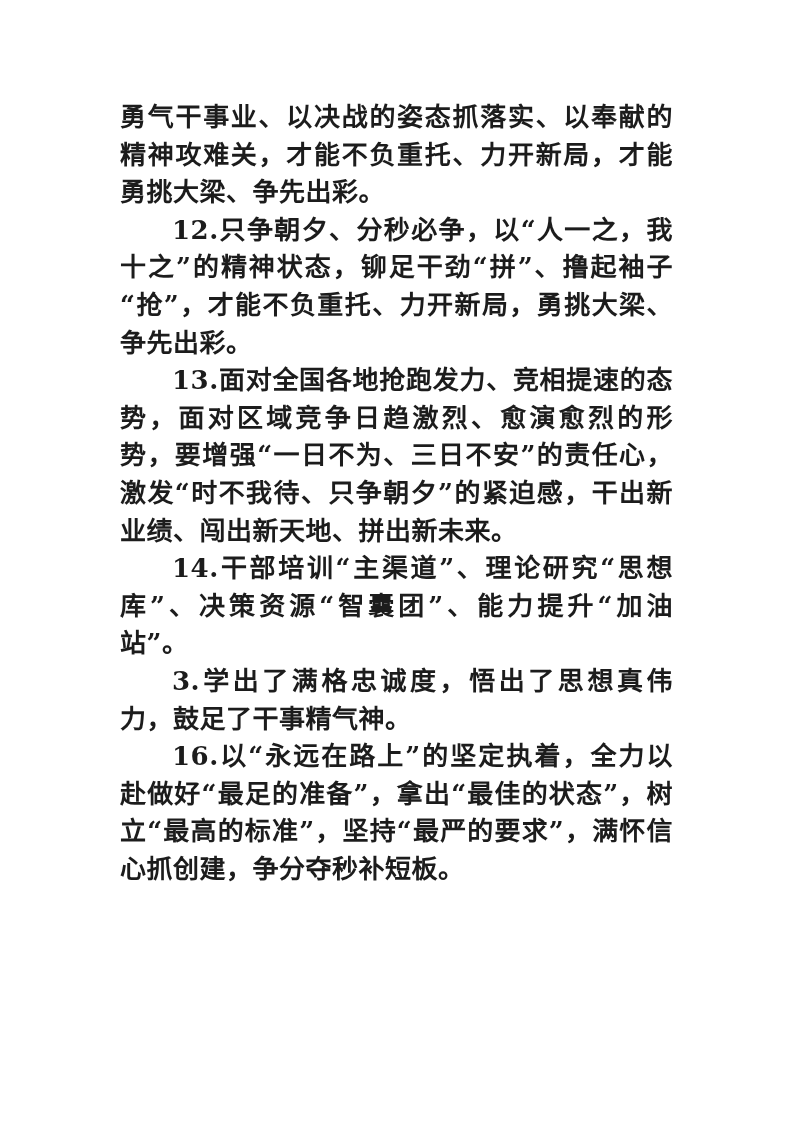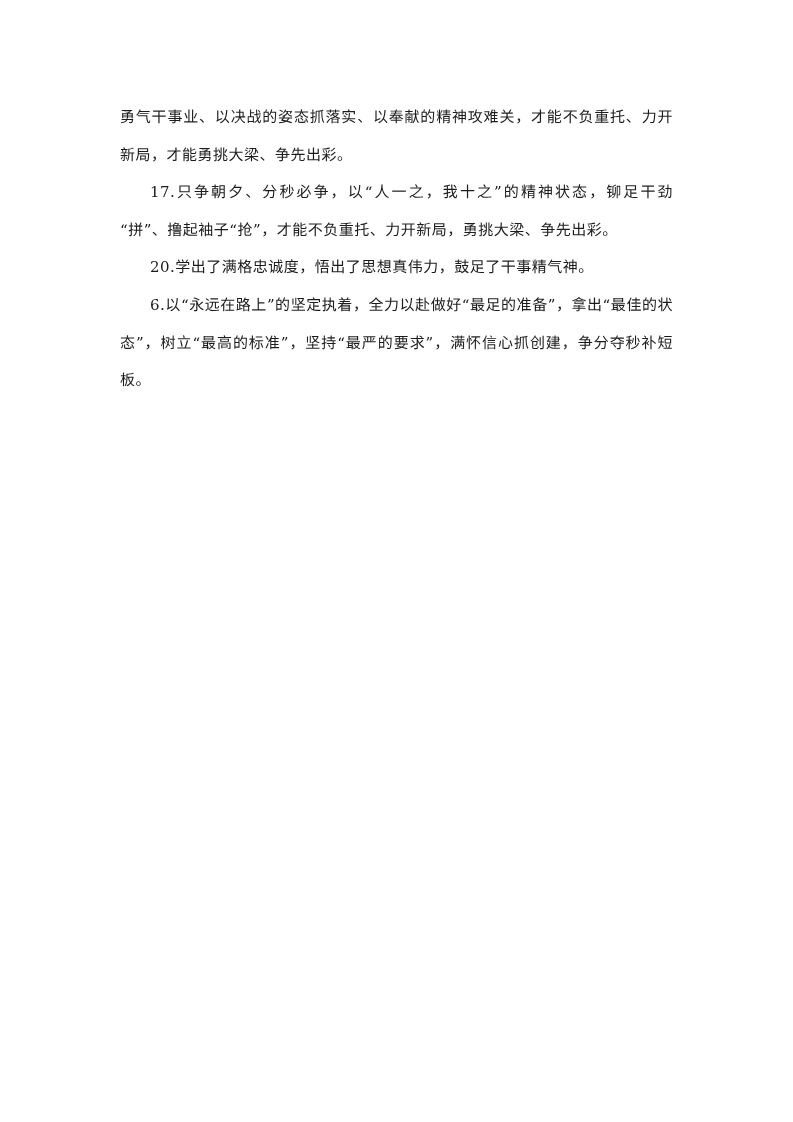--- a/index.html
+++ b/index.html
@@ -17,34 +17,37 @@
     width: 793px;
     height: 1122px;
     background: #ffffff;
     padding: 99px 120px 0 120px;
     font-family: "DejaVu Serif", "Liberation Serif", serif;
     color: #1c1c1c;
   }
   .doc-body p {
     margin: 0;
     padding: 0;
-    font-size: 15px;
+    font-size: 26px;
     line-height: 37.6px;
     text-align: justify;
     text-justify: inter-character;
     letter-spacing: 0.5px;
     word-break: break-all;
+    font-weight: bold;
   }
   .doc-body p.indent {
     text-indent: 2em;
   }
 </style>
 </head>
 <body>
 
 <div class="doc-page">
   <div class="doc-body">
     <p>勇气干事业、以决战的姿态抓落实、以奉献的精神攻难关，才能不负重托、力开新局，才能勇挑大梁、争先出彩。</p>
-    <p class="indent">17.只争朝夕、分秒必争，以“人一之，我十之”的精神状态，铆足干劲“拼”、撸起袖子“抢”，才能不负重托、力开新局，勇挑大梁、争先出彩。</p>
-    <p class="indent">20.学出了满格忠诚度，悟出了思想真伟力，鼓足了干事精气神。</p>
-    <p class="indent">6.以“永远在路上”的坚定执着，全力以赴做好“最足的准备”，拿出“最佳的状态”，树立“最高的标准”，坚持“最严的要求”，满怀信心抓创建，争分夺秒补短板。</p>
+    <p class="indent">12.只争朝夕、分秒必争，以“人一之，我十之”的精神状态，铆足干劲“拼”、撸起袖子“抢”，才能不负重托、力开新局，勇挑大梁、争先出彩。</p>
+    <p class="indent">13.面对全国各地抢跑发力、竞相提速的态势，面对区域竞争日趋激烈、愈演愈烈的形势，要增强“一日不为、三日不安”的责任心，激发“时不我待、只争朝夕”的紧迫感，干出新业绩、闯出新天地、拼出新未来。</p>
+    <p class="indent">14.干部培训“主渠道”、理论研究“思想库”、决策资源“智囊团”、能力提升“加油站”。</p>
+    <p class="indent">3.学出了满格忠诚度，悟出了思想真伟力，鼓足了干事精气神。</p>
+    <p class="indent">16.以“永远在路上”的坚定执着，全力以赴做好“最足的准备”，拿出“最佳的状态”，树立“最高的标准”，坚持“最严的要求”，满怀信心抓创建，争分夺秒补短板。</p>
   </div>
 </div>
 
 </body></html>

